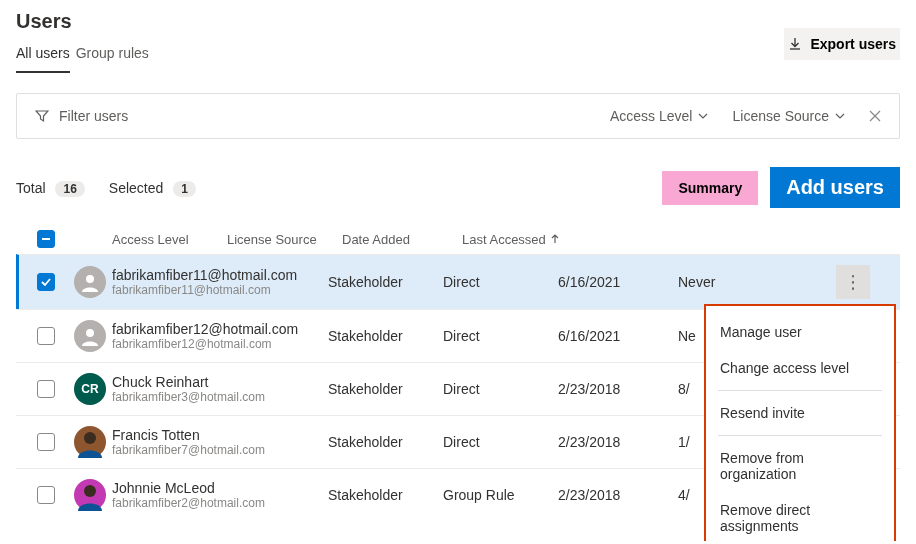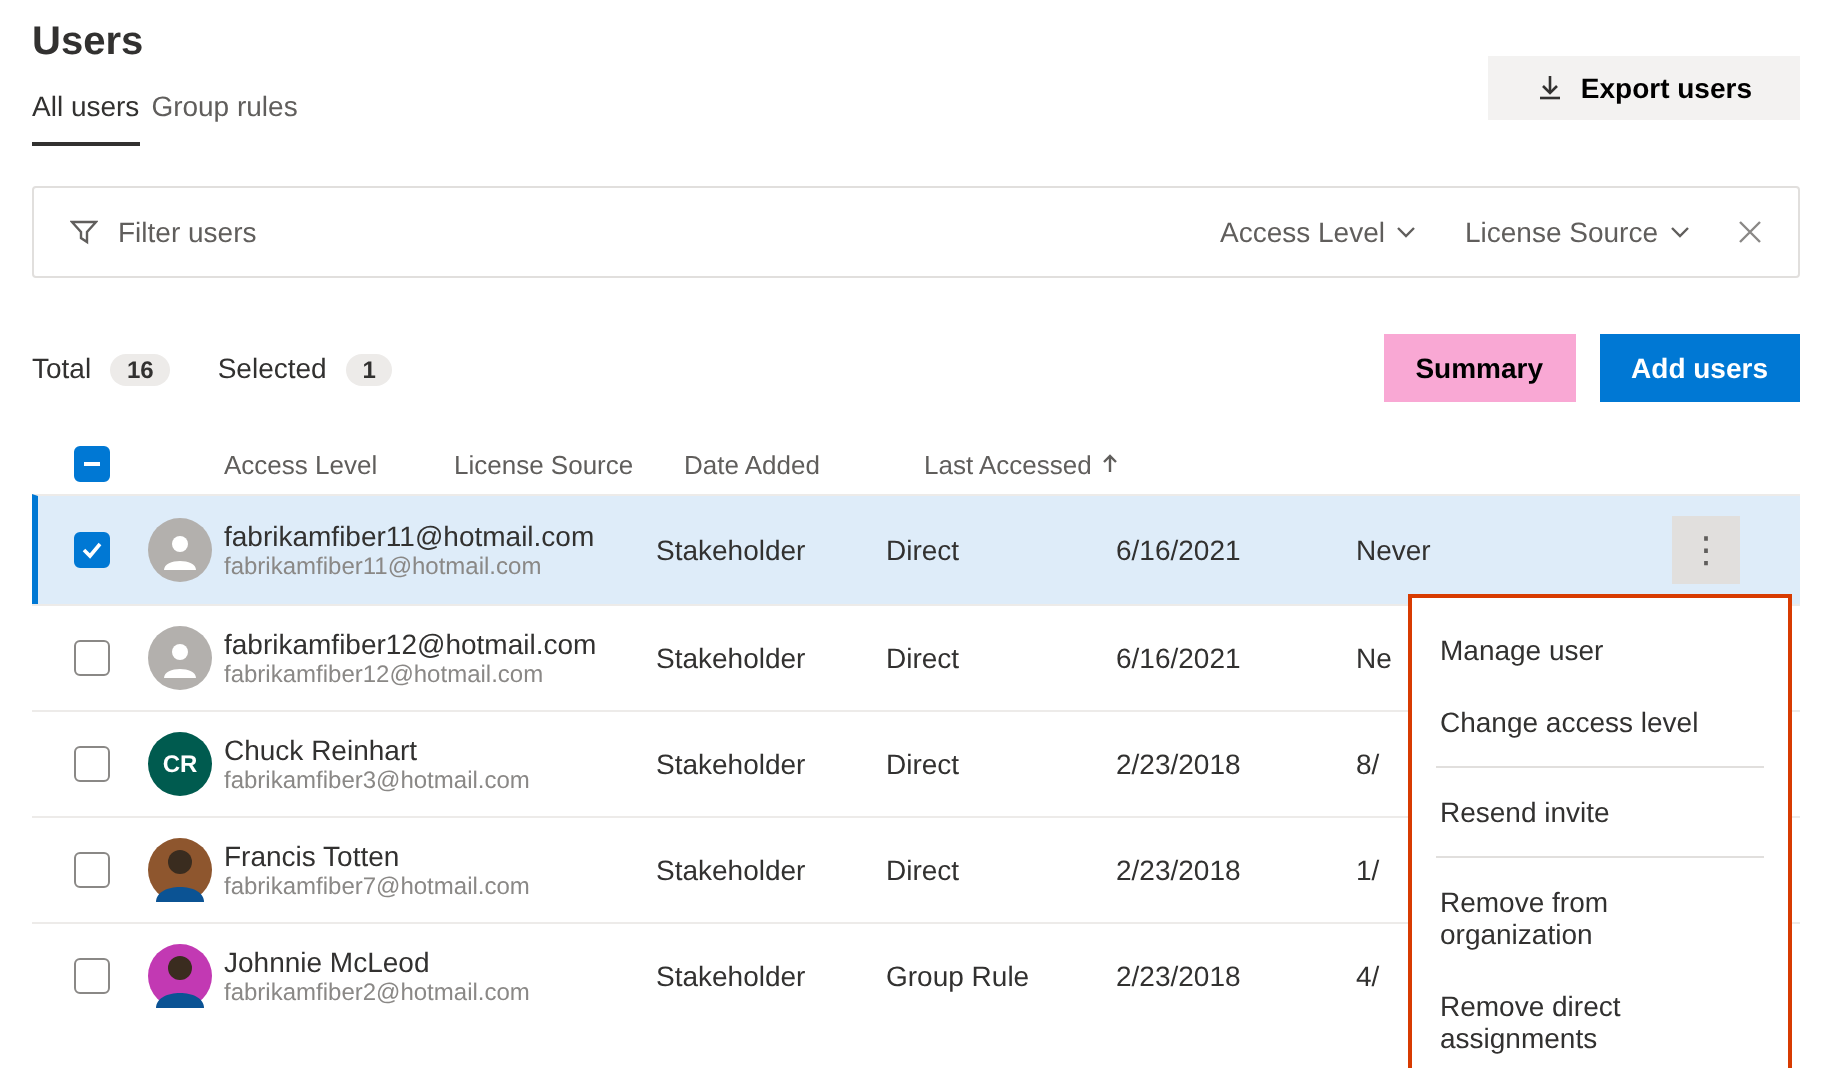--- a/index.html
+++ b/index.html
@@ -35,21 +35,21 @@
     color: #323130;
     border-bottom: 2px solid #323130;
     font-weight: 400;
   }
   .export-btn {
     display: flex;
     align-items: center;
     gap: 8px;
     background: #f3f2f1;
     border: none;
-    padding: 8px 24px;
+    padding: 8px 4px;
     font-size: 14px;
     font-weight: 600;
     cursor: pointer;
     margin-top: 20px;
   }
   .filter-bar {
     margin-top: 20px;
     border: 1px solid #e1dfdd;
     border-radius: 2px;
     padding: 14px 18px;
@@ -90,21 +90,21 @@
     padding: 9px 16px;
     font-size: 14px;
     font-weight: 600;
     cursor: pointer;
   }
   .btn-primary {
     background: #0078d4;
     color: #fff;
     border: none;
     padding: 9px 16px;
-    font-size: 14px;
+    font-size: 20px;
     font-weight: 600;
     cursor: pointer;
   }
   .table { margin-top: 16px; position: relative; }
   .thead {
     display: flex;
     align-items: center;
     padding: 6px 8px;
     color: #605e5c;
     font-size: 13px;

